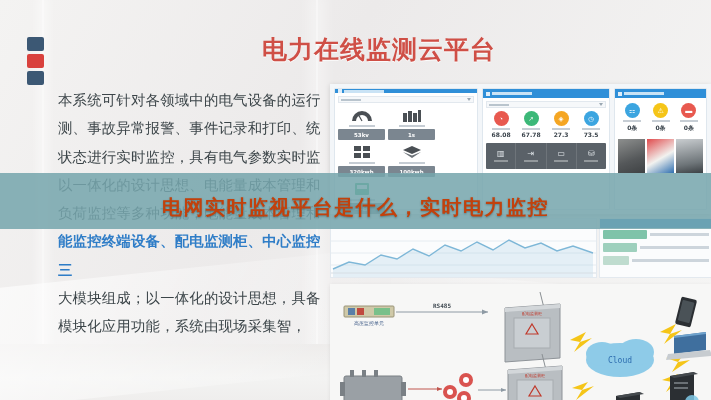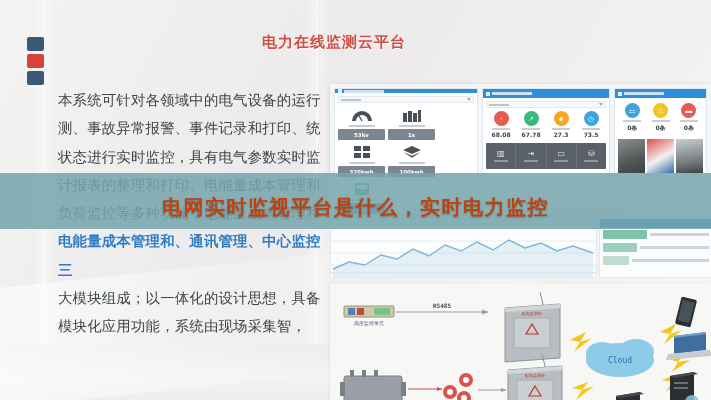--- a/index.html
+++ b/index.html
@@ -29,21 +29,21 @@
       background:linear-gradient(245deg,rgba(255,255,255,.65),rgba(236,236,234,0));
       transform:skewY(5deg);}
 
   
   .deco{position:absolute;left:27px;top:37px;display:flex;flex-direction:column;gap:3px;}
   .deco i{display:block;width:17px;height:14px;border-radius:2px;}
   .deco i.b{background:#3c5874;}
   .deco i.r{background:#d9413d;}
 
   
-  .head{position:absolute;left:262px;top:33px;font-size:15px;font-weight:bold;color:#cf4f46;
+  .head{position:absolute;left:262px;top:33px;font-size:25px;font-weight:bold;color:#cf4f46;
       letter-spacing:1px;white-space:nowrap;
       text-shadow:0 1px 0 rgba(255,255,255,.8);}
 
   
   .copy{position:absolute;left:58px;top:86px;width:268px;
       font-size:14.4px;line-height:28.3px;color:#3c4549;letter-spacing:.2px;
       font-family:"DejaVu Sans",sans-serif;}
   .copy p{margin:0;}
   .copy .hl{color:#2f7dc7;font-weight:bold;}
 
@@ -141,23 +141,23 @@
     <i class="r"></i>
     <i class="b"></i>
   </div>
 
   <div class="head">电力在线监测云平台</div>
 
   <div class="copy">
     <p>本系统可针对各领域中的电气设备的运行</p>
     <p>测、事故异常报警、事件记录和打印、统</p>
     <p>状态进行实时监控，具有电气参数实时监</p>
-    <p>计报表的整理和打印、电能量成本管理和</p>
+    <p>以一体化的设计思想、电能量成本管理和</p>
     <p>负荷监控等多种功能；电能量成本管理和</p>
-    <p class="hl">电能量成本管理和、通讯管理、中心监控三</p>
+    <p class="hl">能监控终端设备、配电监测柜、中心监控三</p>
     <p>大模块组成；以一体化的设计思想，具备</p>
     <p>模块化应用功能，系统由现场采集智，</p>
   </div>
 
   <div class="shots">
 
     <div class="dash">
       <div class="dash-inner">
 
         <div class="card c1">

